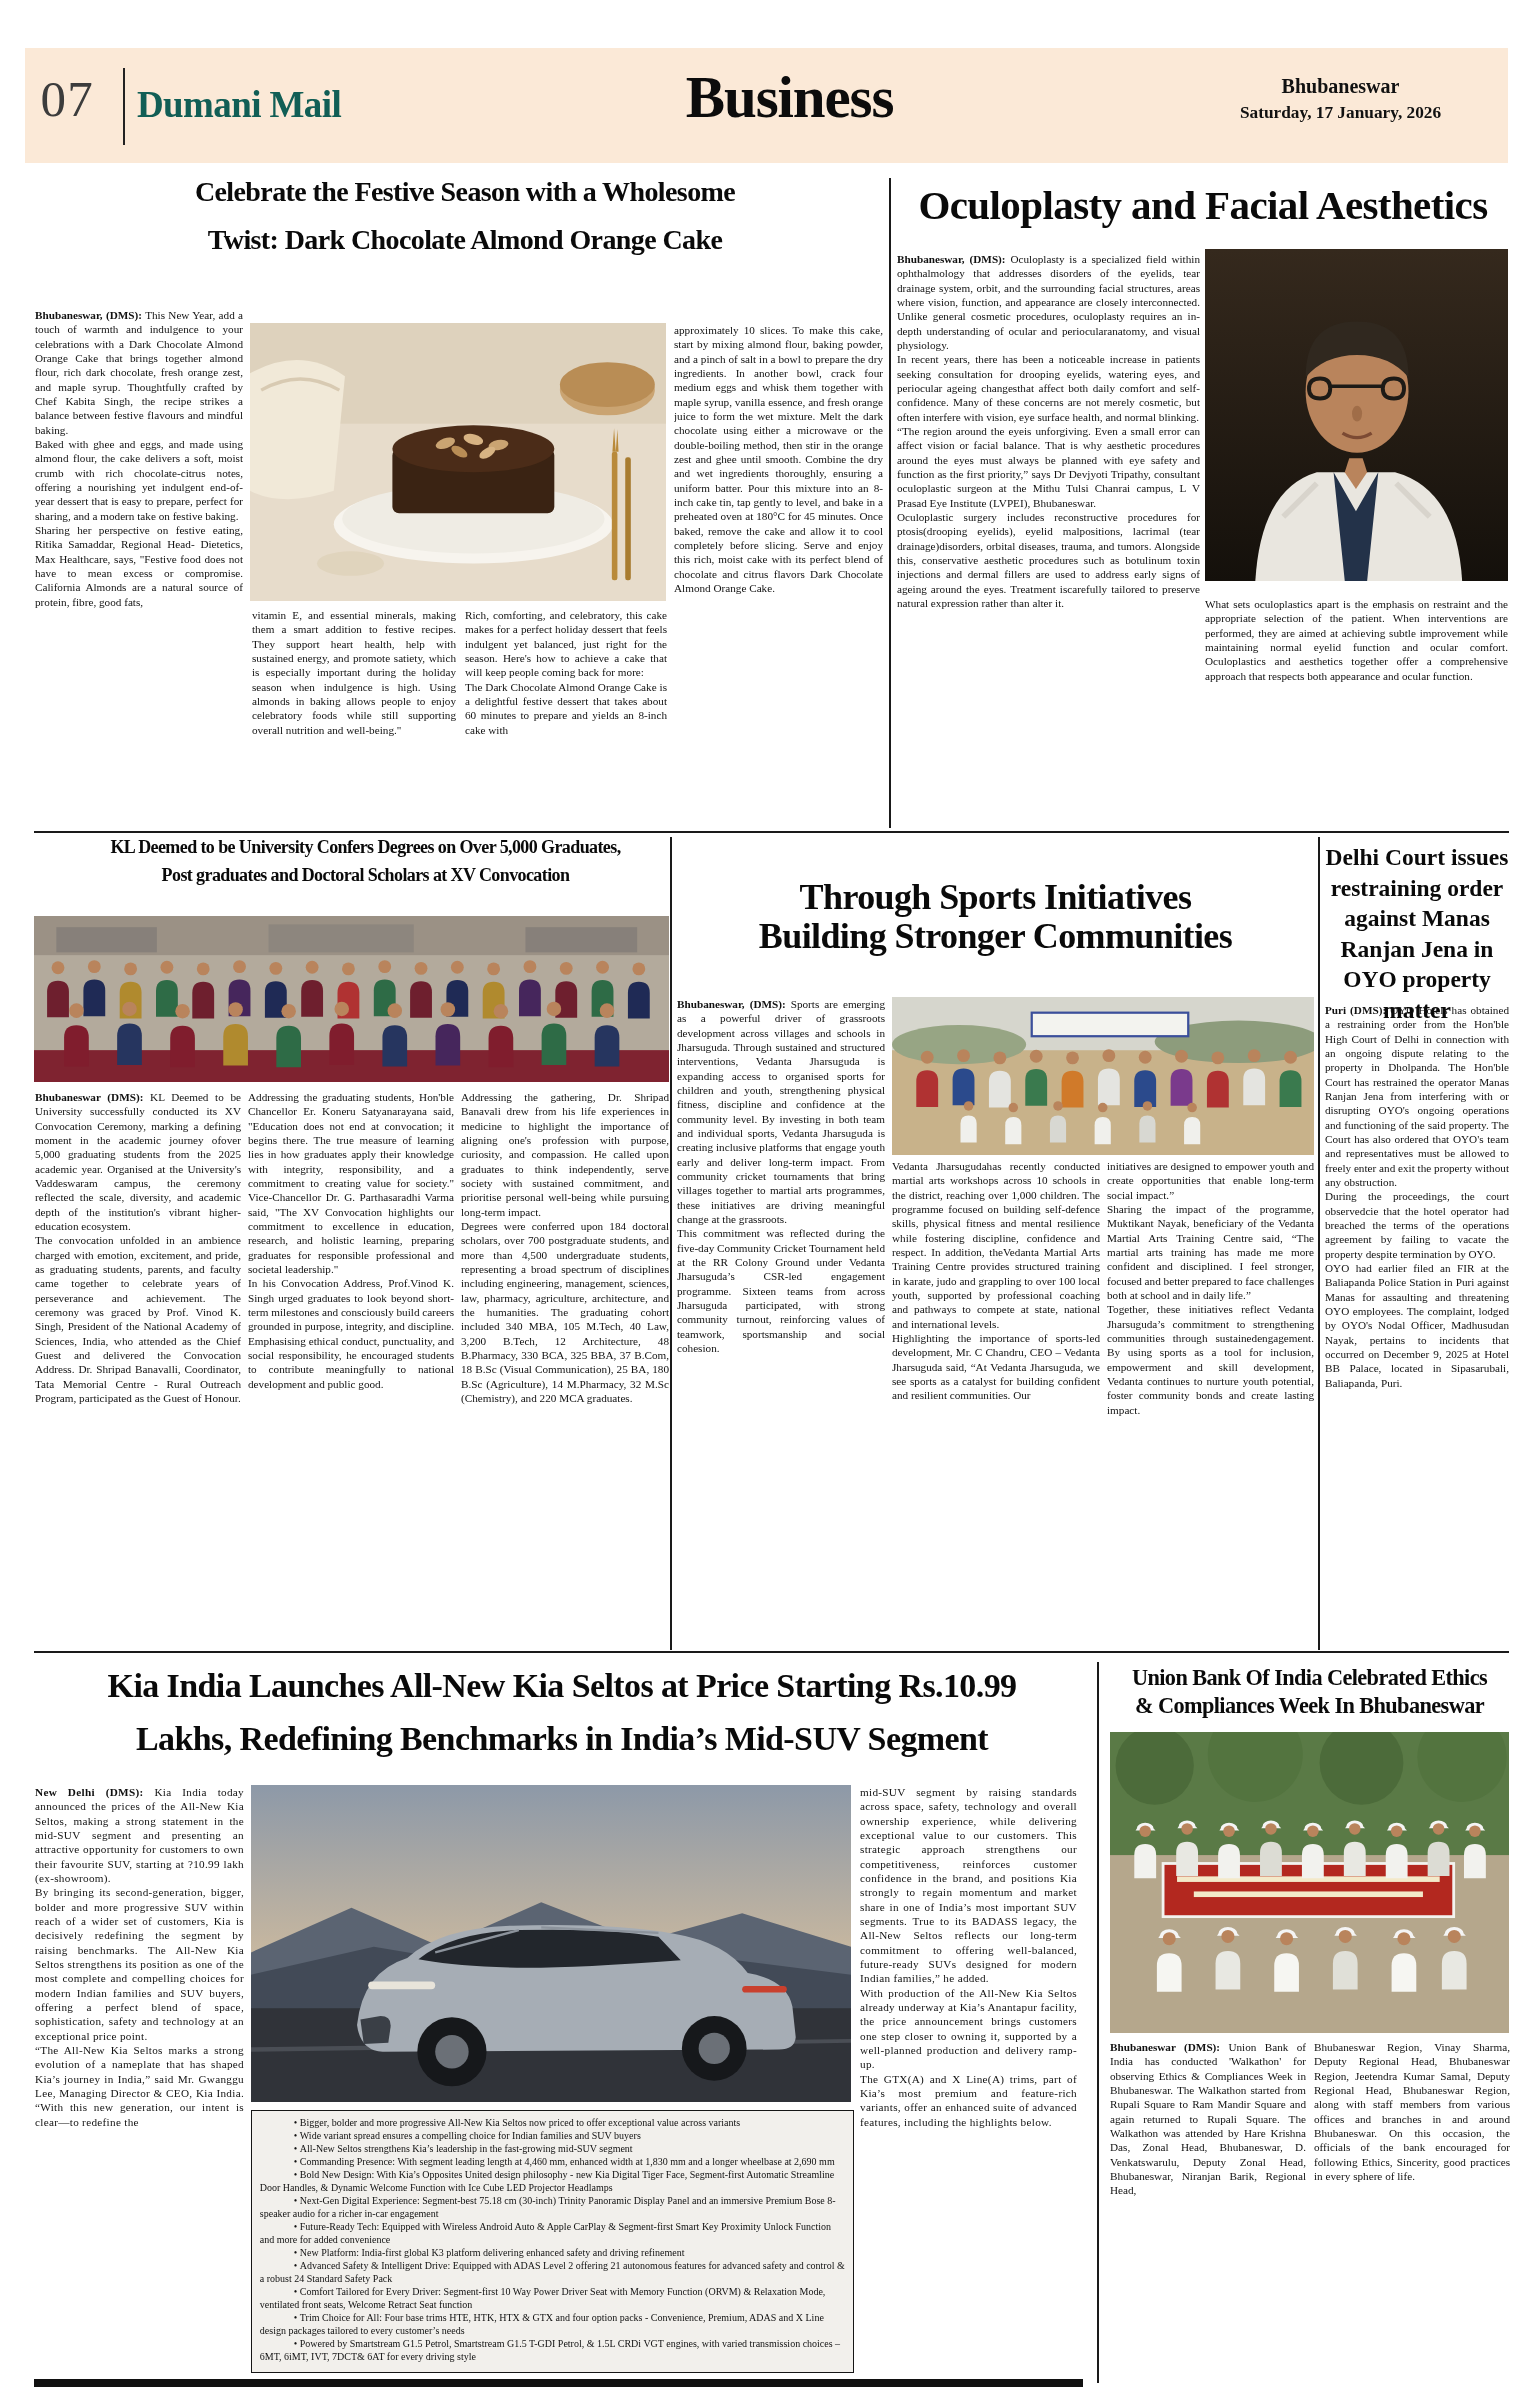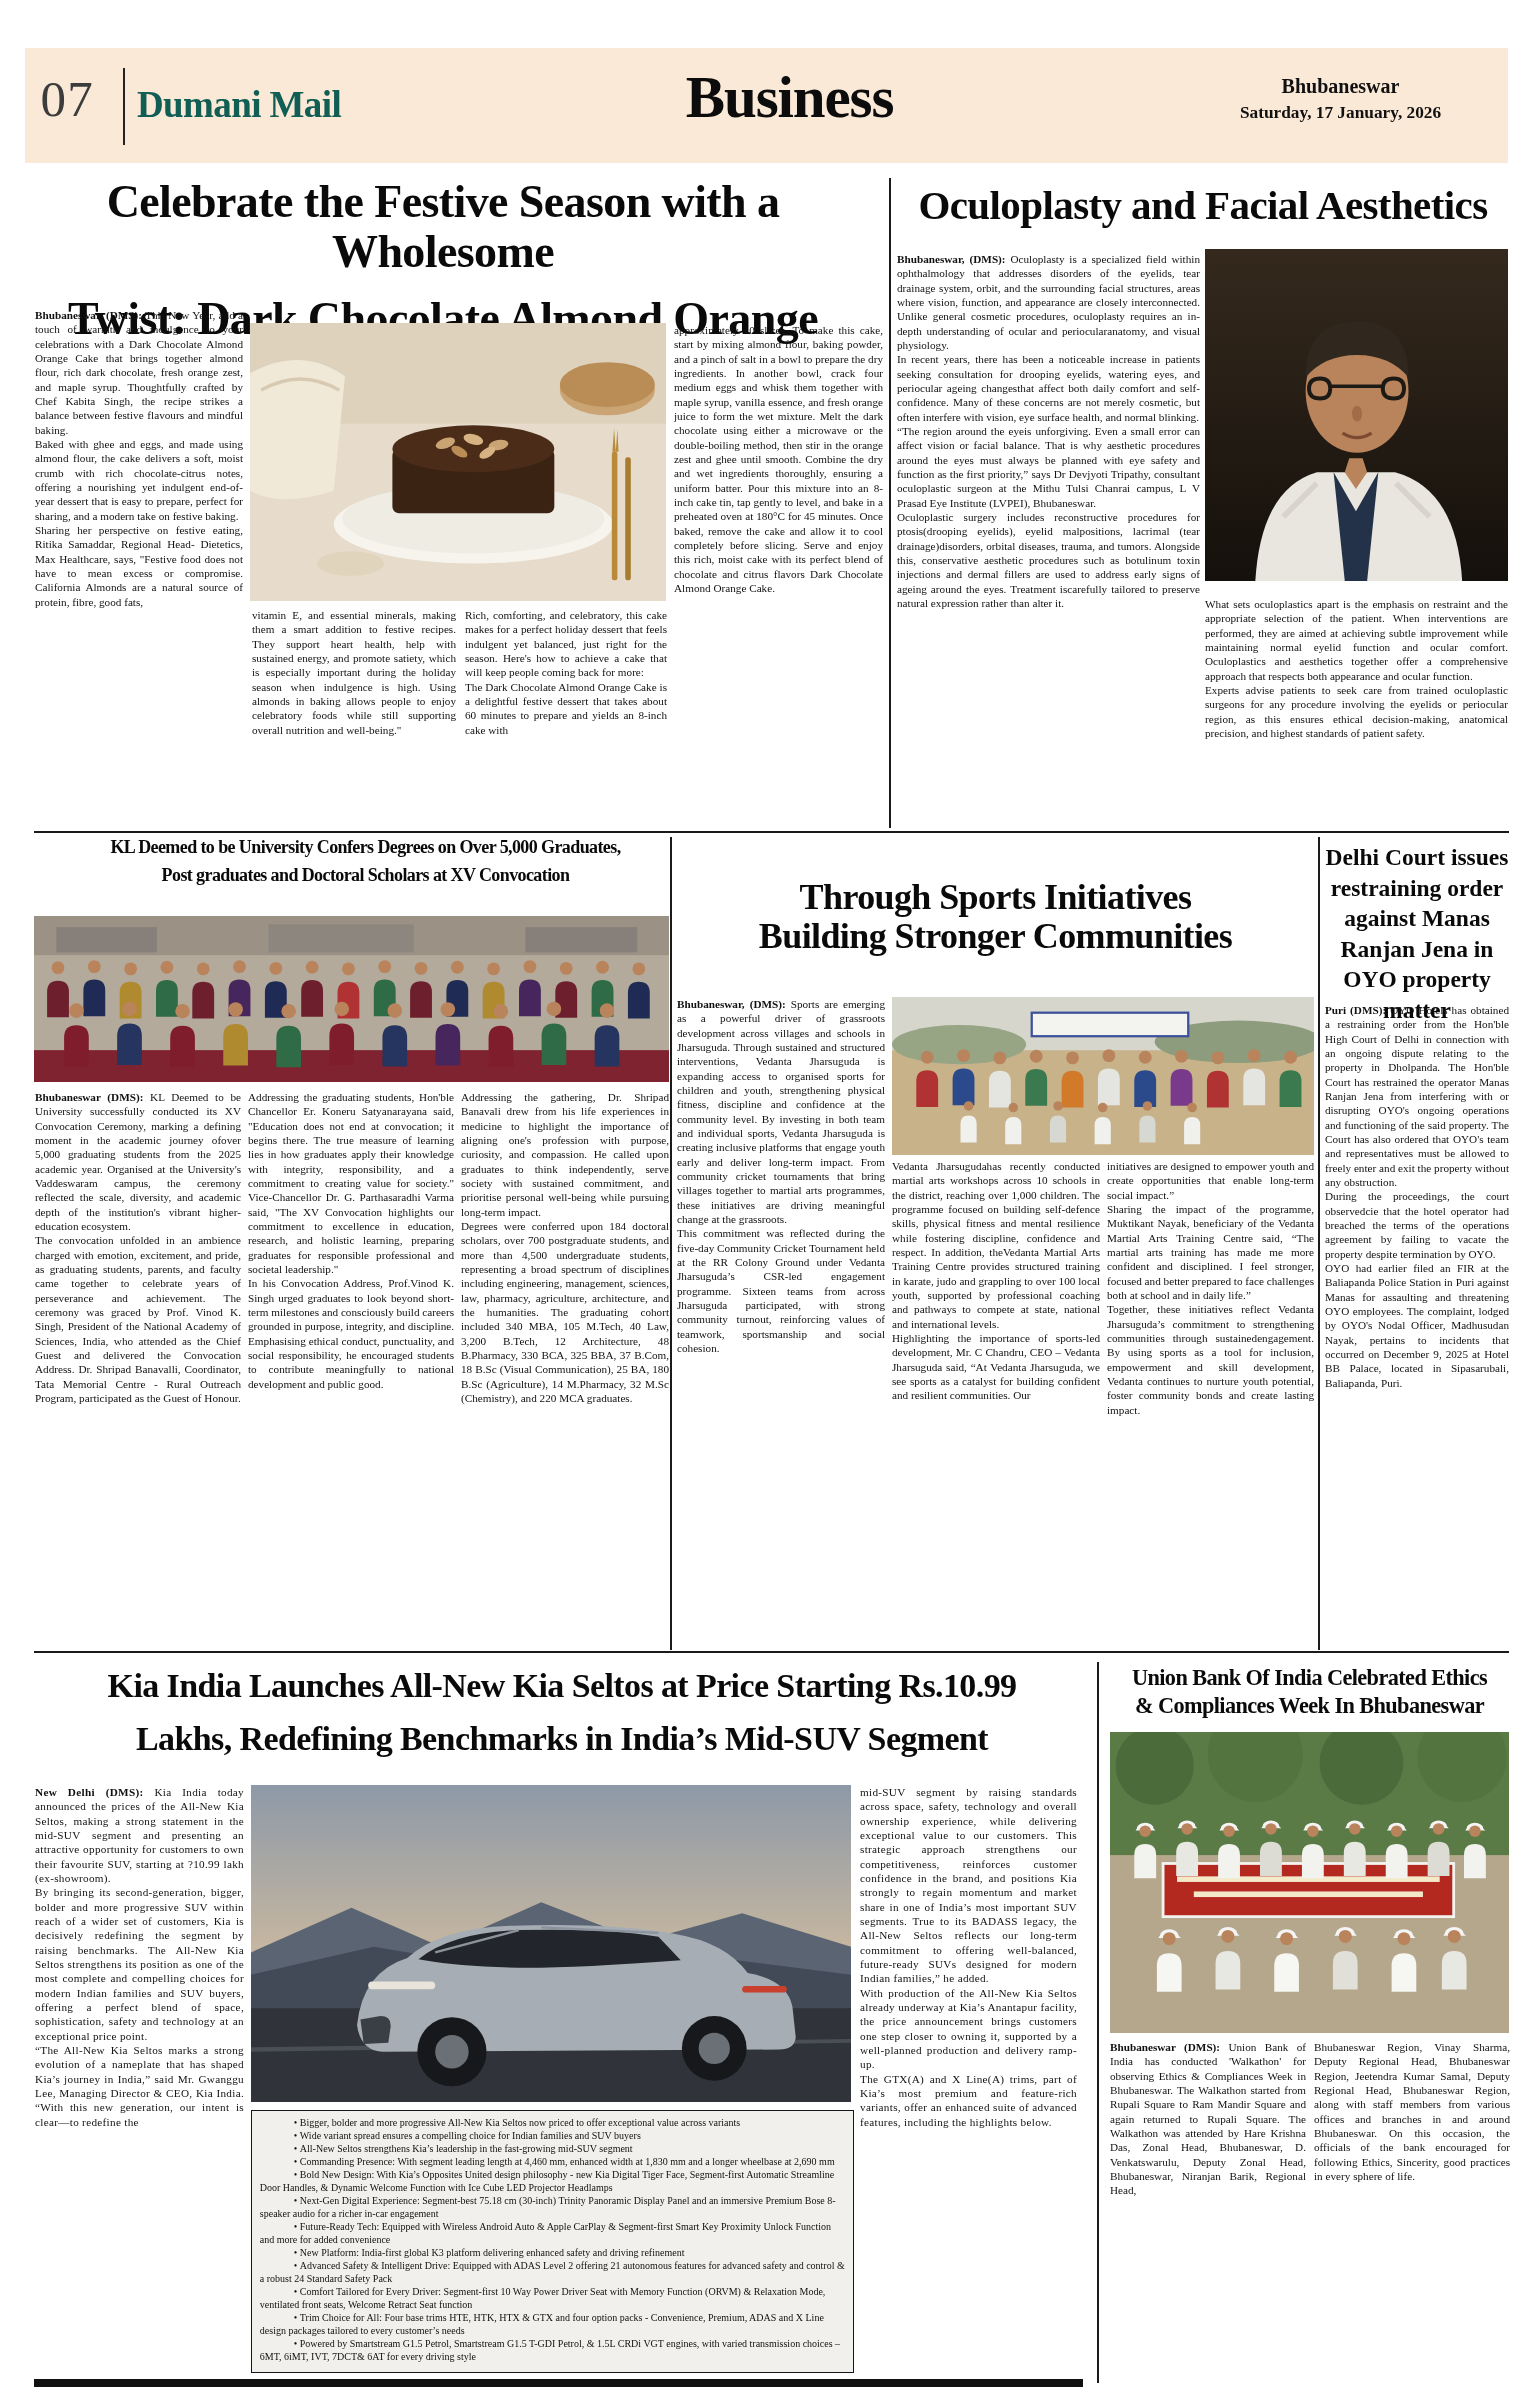--- a/index.html
+++ b/index.html
@@ -58,21 +58,21 @@
     <div class="pageno">07</div>
     <div class="hdr-vline"></div>
     <div class="masthead">Dumani Mail</div>
     <div class="section-title">Business</div>
     <div class="hdr-right">
       <div class="hdr-city">Bhubaneswar</div>
       <div class="hdr-date">Saturday, 17 January, 2026</div>
     </div>
   </div>
 
-  <div class="hl" style="left:18px;top:177px;width:850px;font-size:46px;line-height:1.08;">
+  <div class="hl" style="left:40px;top:177px;width:850px;font-size:28px;line-height:1.08;">
     <div>Celebrate the Festive Season with a Wholesome</div>
     <div style="margin-top:18px;">Twist: Dark Chocolate Almond Orange Cake</div>
   </div>
 
   <div class="col" style="left:35px;top:308px;width:208px;height:504px;">
     <p><b class="dl">Bhubaneswar, (DMS):</b> <span>This New Year, add a touch of warmth and indulgence to your celebrations with a Dark Chocolate Almond Orange Cake that brings together almond flour, rich dark chocolate, fresh orange zest, and maple syrup. Thoughtfully crafted by Chef Kabita Singh, the recipe strikes a balance between festive flavours and mindful baking.</span></p>
     <div>
         <p>Baked with ghee and eggs, and made using almond flour, the cake delivers a soft, moist crumb with rich chocolate-citrus notes, offering a nourishing yet indulgent end-of-year dessert that is easy to prepare, perfect for sharing, and a modern take on festive baking.</p>
         <p>Sharing her perspective on festive eating, Ritika Samaddar, Regional Head- Dietetics, Max Healthcare, says, "Festive food does not have to mean excess or compromise. California Almonds are a natural source of protein, fibre, good fats,</p>
       </div>
@@ -150,21 +150,20 @@
       <line x1="224" y1="246" x2="318" y2="246" stroke="#1d1a16" stroke-width="6"></line>
       <path d="M246 330 q26 16 52 0" stroke="#7c4a33" stroke-width="6" fill="none"></path>
       <ellipse cx="272" cy="295" rx="9" ry="14" fill="#a06d48"></ellipse>
       <path d="M140 480 l60 -60 M402 480 l-60 -60" stroke="#d8d4cc" stroke-width="10"></path>
     </svg>
   </div>
 
   <div class="col" style="left:1205px;top:597px;width:303px;height:230px;">
     <div>
         <p>What sets oculoplastics apart is the emphasis on restraint and the appropriate selection of the patient. When interventions are performed, they are aimed at achieving subtle improvement while maintaining normal eyelid function and ocular comfort. Oculoplastics and aesthetics together offer a comprehensive approach that respects both appearance and ocular function.</p>
-        <p>Experts advise patients to seek care from trained oculoplastic surgeons for any procedure involving the eyelids or periocular region, as this ensures ethical decision-making, anatomical precision, and highest standards of patient safety.</p>
       </div>
   </div>
 
   <div class="hline" style="left:34px;top:831px;width:1475px;"></div>
 
   <div class="hl" style="left:48px;top:838px;width:635px;font-size:18px;line-height:1.1;">
     <div>KL Deemed to be University Confers Degrees on Over 5,000 Graduates,</div>
     <div style="margin-top:7.8px;">Post graduates and Doctoral Scholars at XV Convocation</div>
   </div>
 

